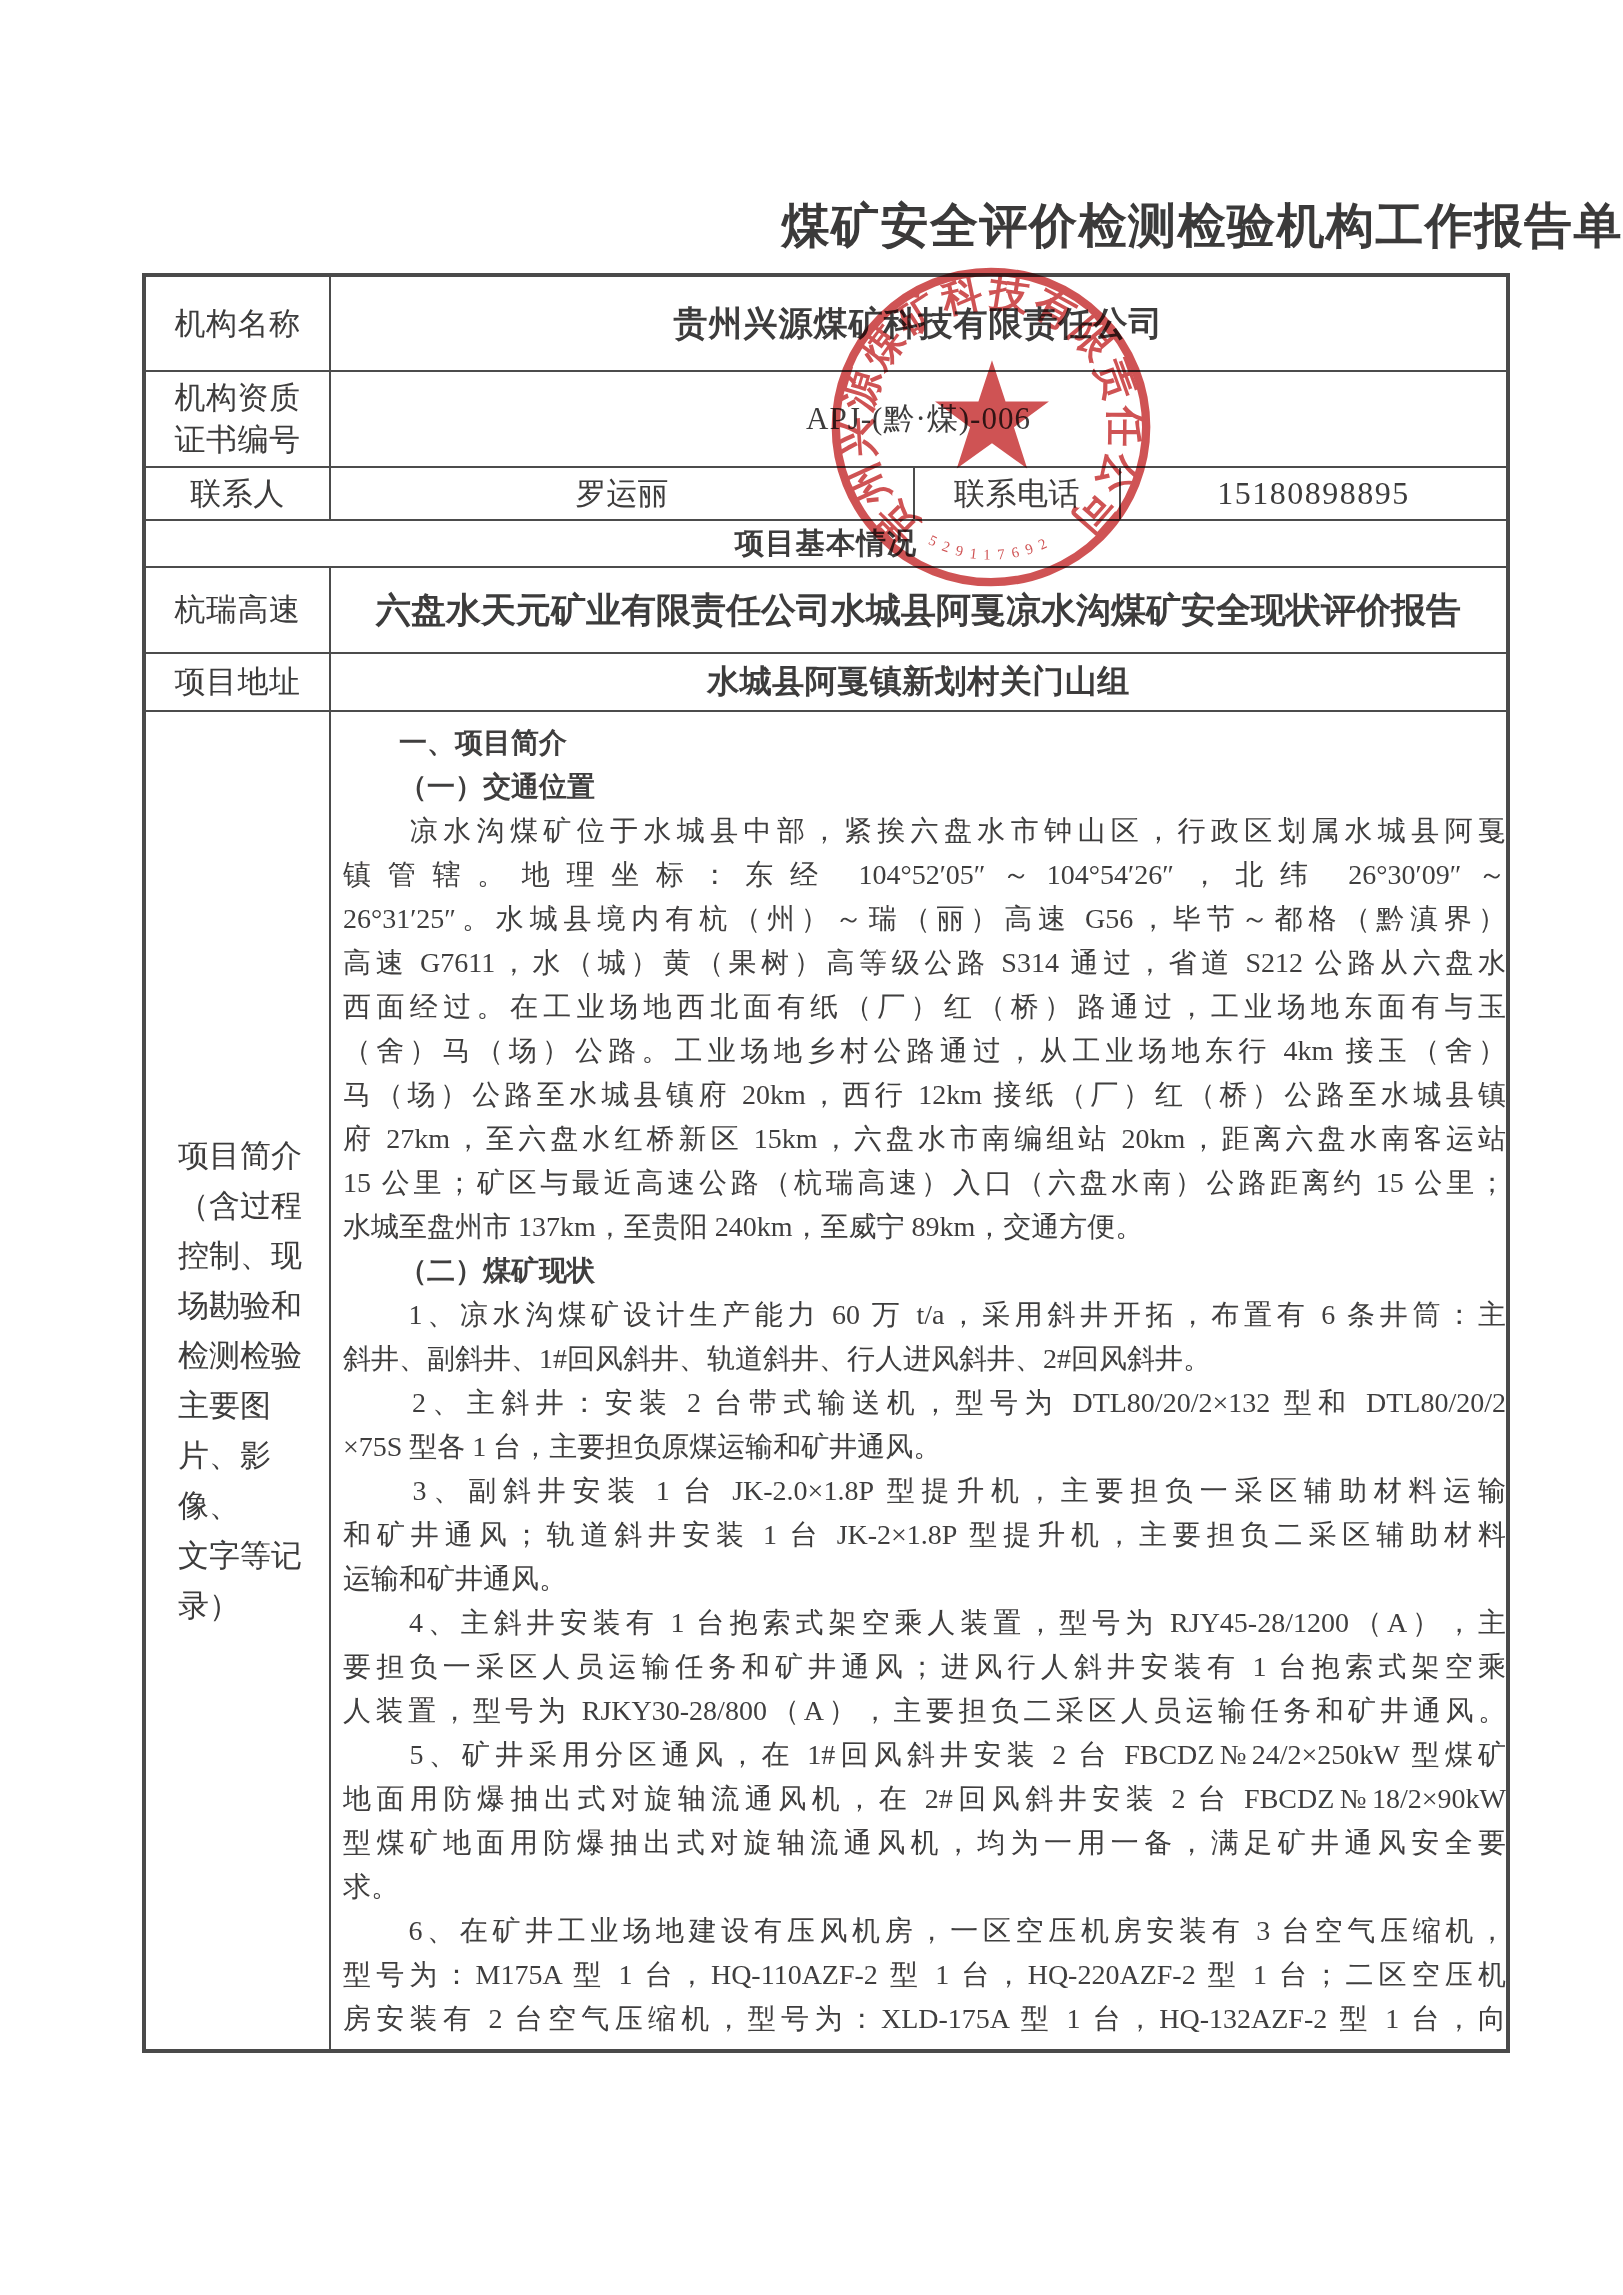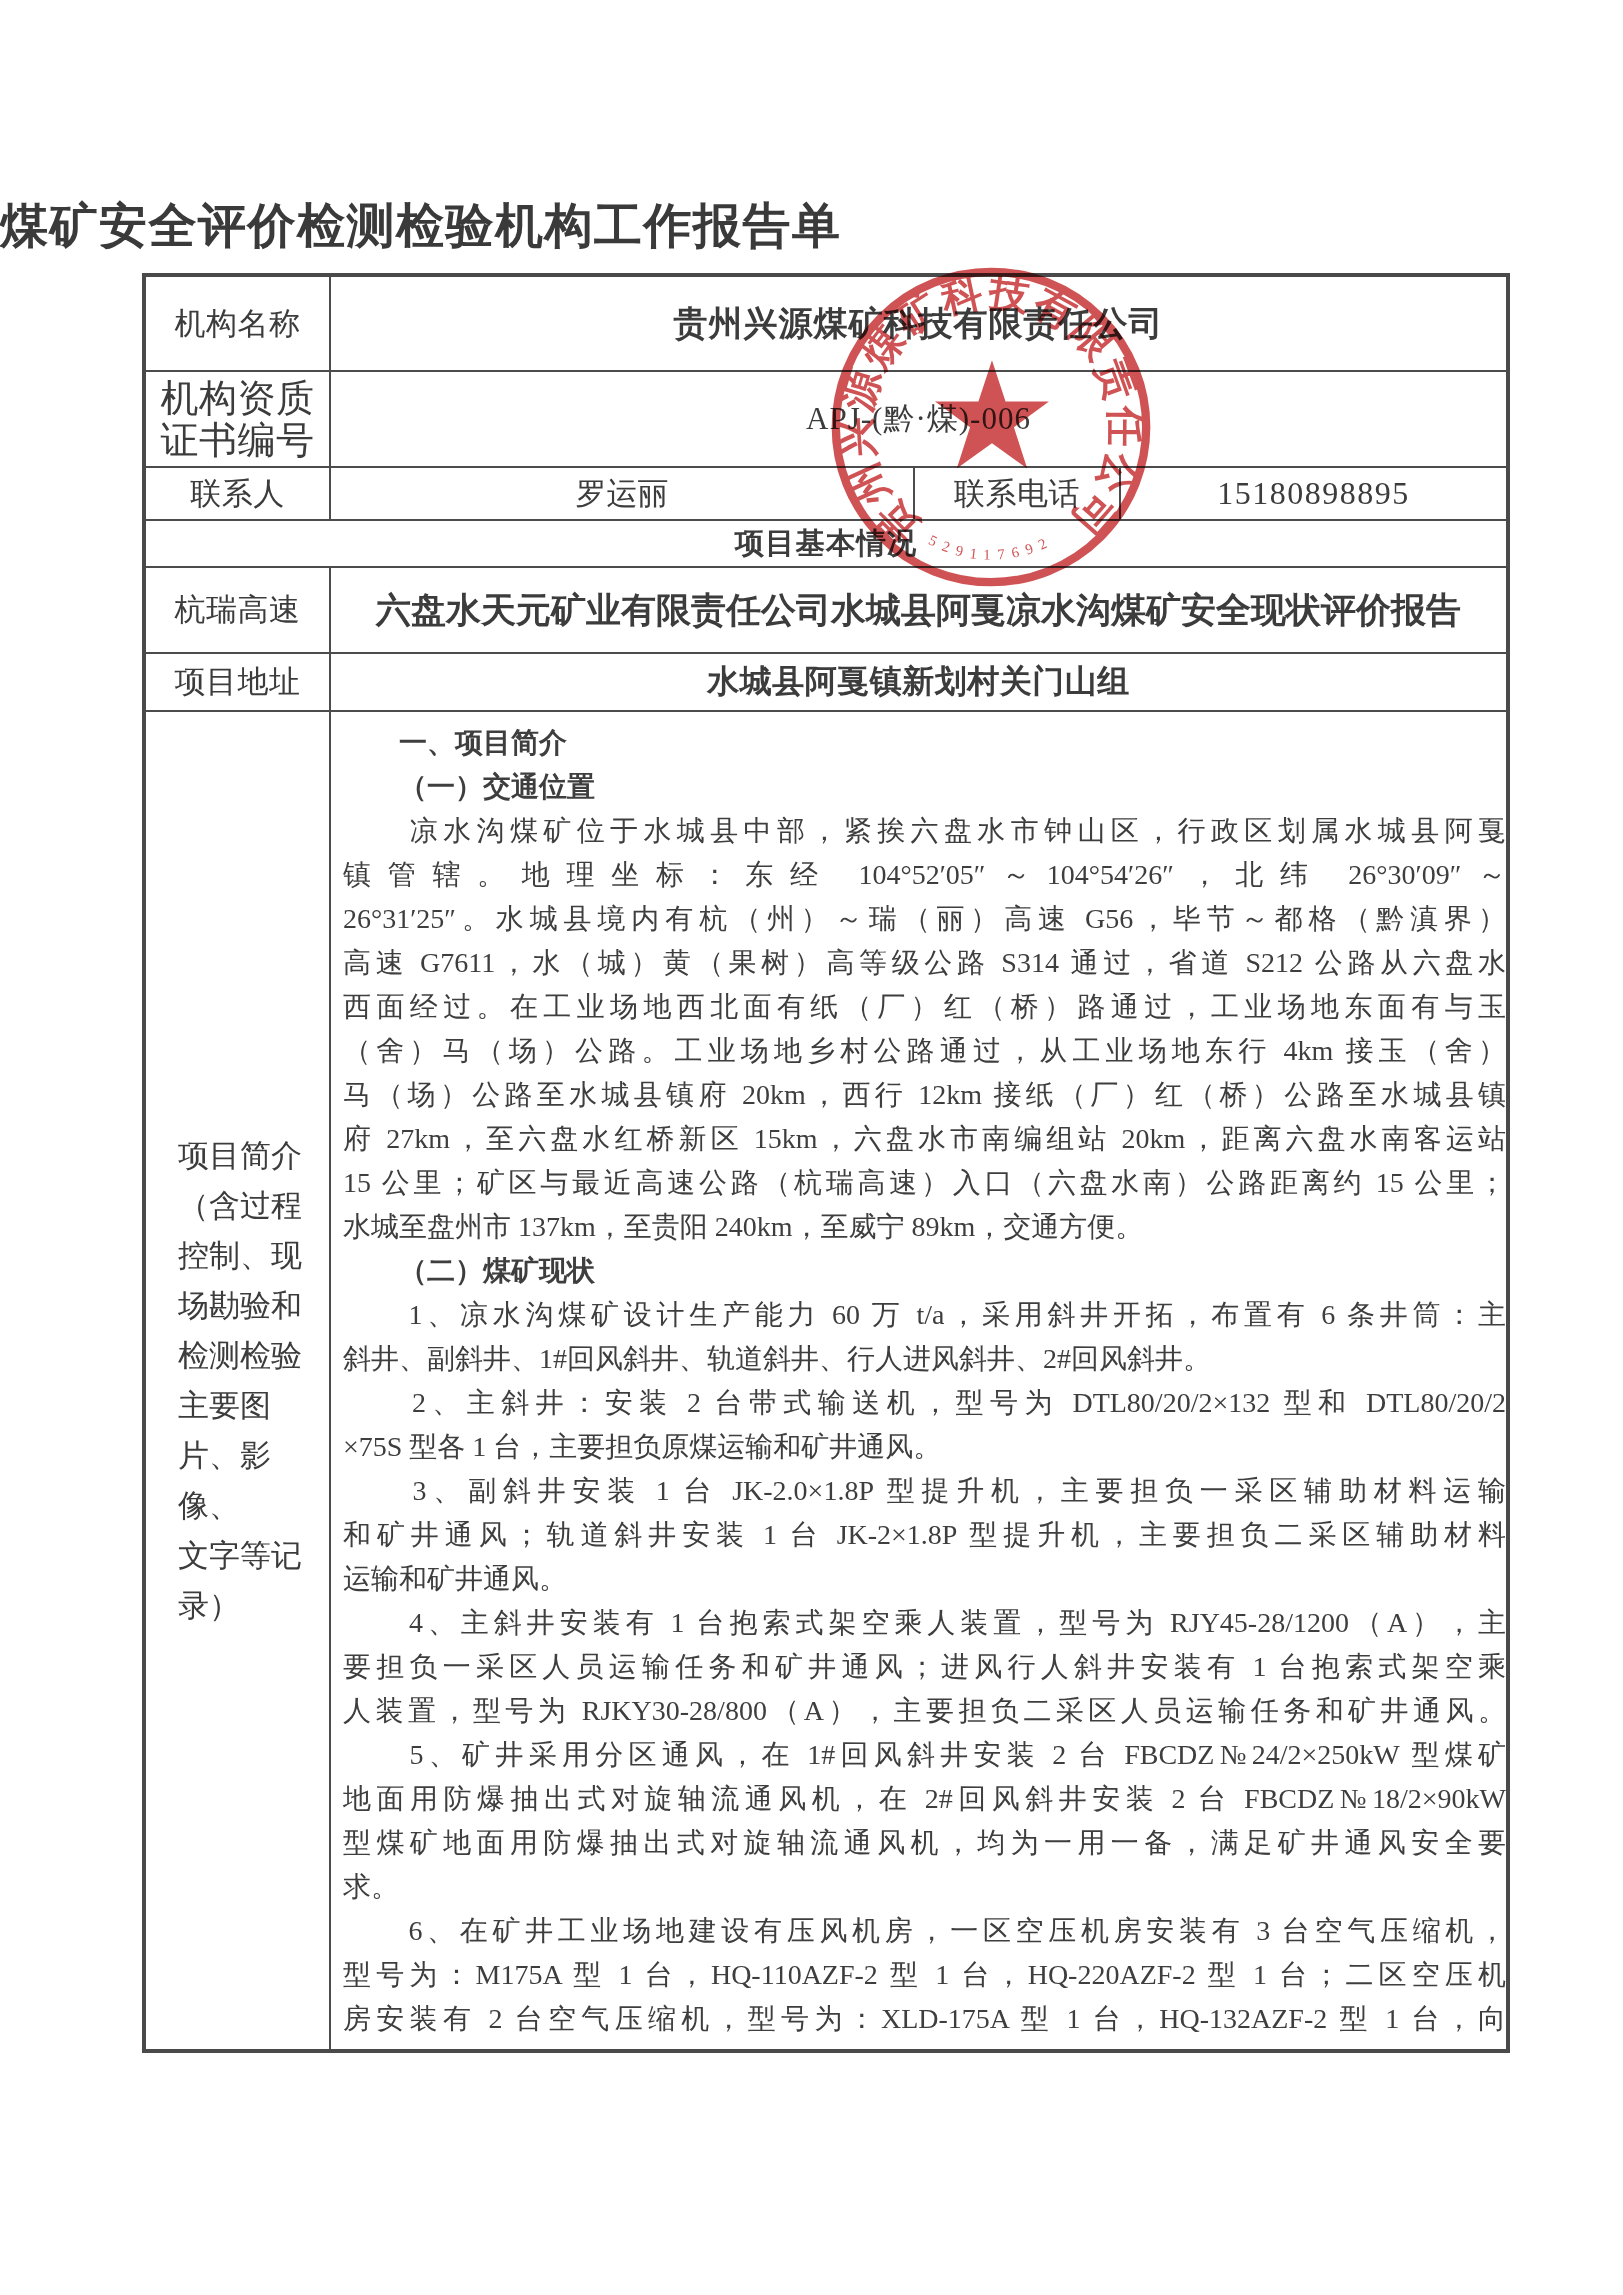--- a/index.html
+++ b/index.html
@@ -1,34 +1,34 @@
 <!DOCTYPE html>
 <html style="font-size:7.9px"><head>
 <meta charset="utf-8">
 <style>
   html,body{margin:0;padding:0;background:#e8e8e8;}
   .page{
     position:relative;width:1623px;height:2295px;background:#ffffff;
     font-family:"Liberation Serif","DejaVu Serif",serif;color:#3f3e3e;overflow:hidden;
   }
   .doc-title{
-    position:absolute;top:194px;left:0;width:100%;text-align:left;
+    position:absolute;top:194px;left:0;width:100%;text-align:right;
     font-size:48px;font-weight:700;color:#3b3a3a;letter-spacing:1.5px;white-space:nowrap;
   }
   table.report{
     position:absolute;left:142px;top:273px;width:1363px;
     border-collapse:collapse;table-layout:fixed;
     border:4.4px solid #4a4a4a;
   }
   table.report td{
     border:2.5px solid #4c4c4c;text-align:center;vertical-align:middle;
     padding:0;color:#3d3c3c;overflow:hidden;
   }
   td.lbl{font-size:31px;letter-spacing:0.5px;}
-  .lbl-lines div{font-size:38px;line-height:42px;text-align:center;}
+  .lbl-lines div{font-size:31px;line-height:42px;text-align:center;}
   td.org-val{font-size:34px;font-weight:700;letter-spacing:1px;}
   td.cert-val{font-size:31px;letter-spacing:1px;}
   td.contact-val{font-size:31px;}
   td.phone-val{font-size:32px;letter-spacing:1.5px;}
   td.sec-hdr{font-size:29.4px;font-weight:700;letter-spacing:1px;border-bottom-width:3.9px;}
   td.pname-val{font-size:35px;font-weight:700;white-space:nowrap;}
   td.paddr-val{font-size:32px;font-weight:700;letter-spacing:0.5px;}
   td.intro-lbl{vertical-align:middle;}
   .intro-lbl-lines div{font-size:31px;line-height:50px;text-align:left;margin-left:32px;}
   td.intro-cell{vertical-align:top;text-align:left;padding:8.8px 6.9px 0 3.9px;}

